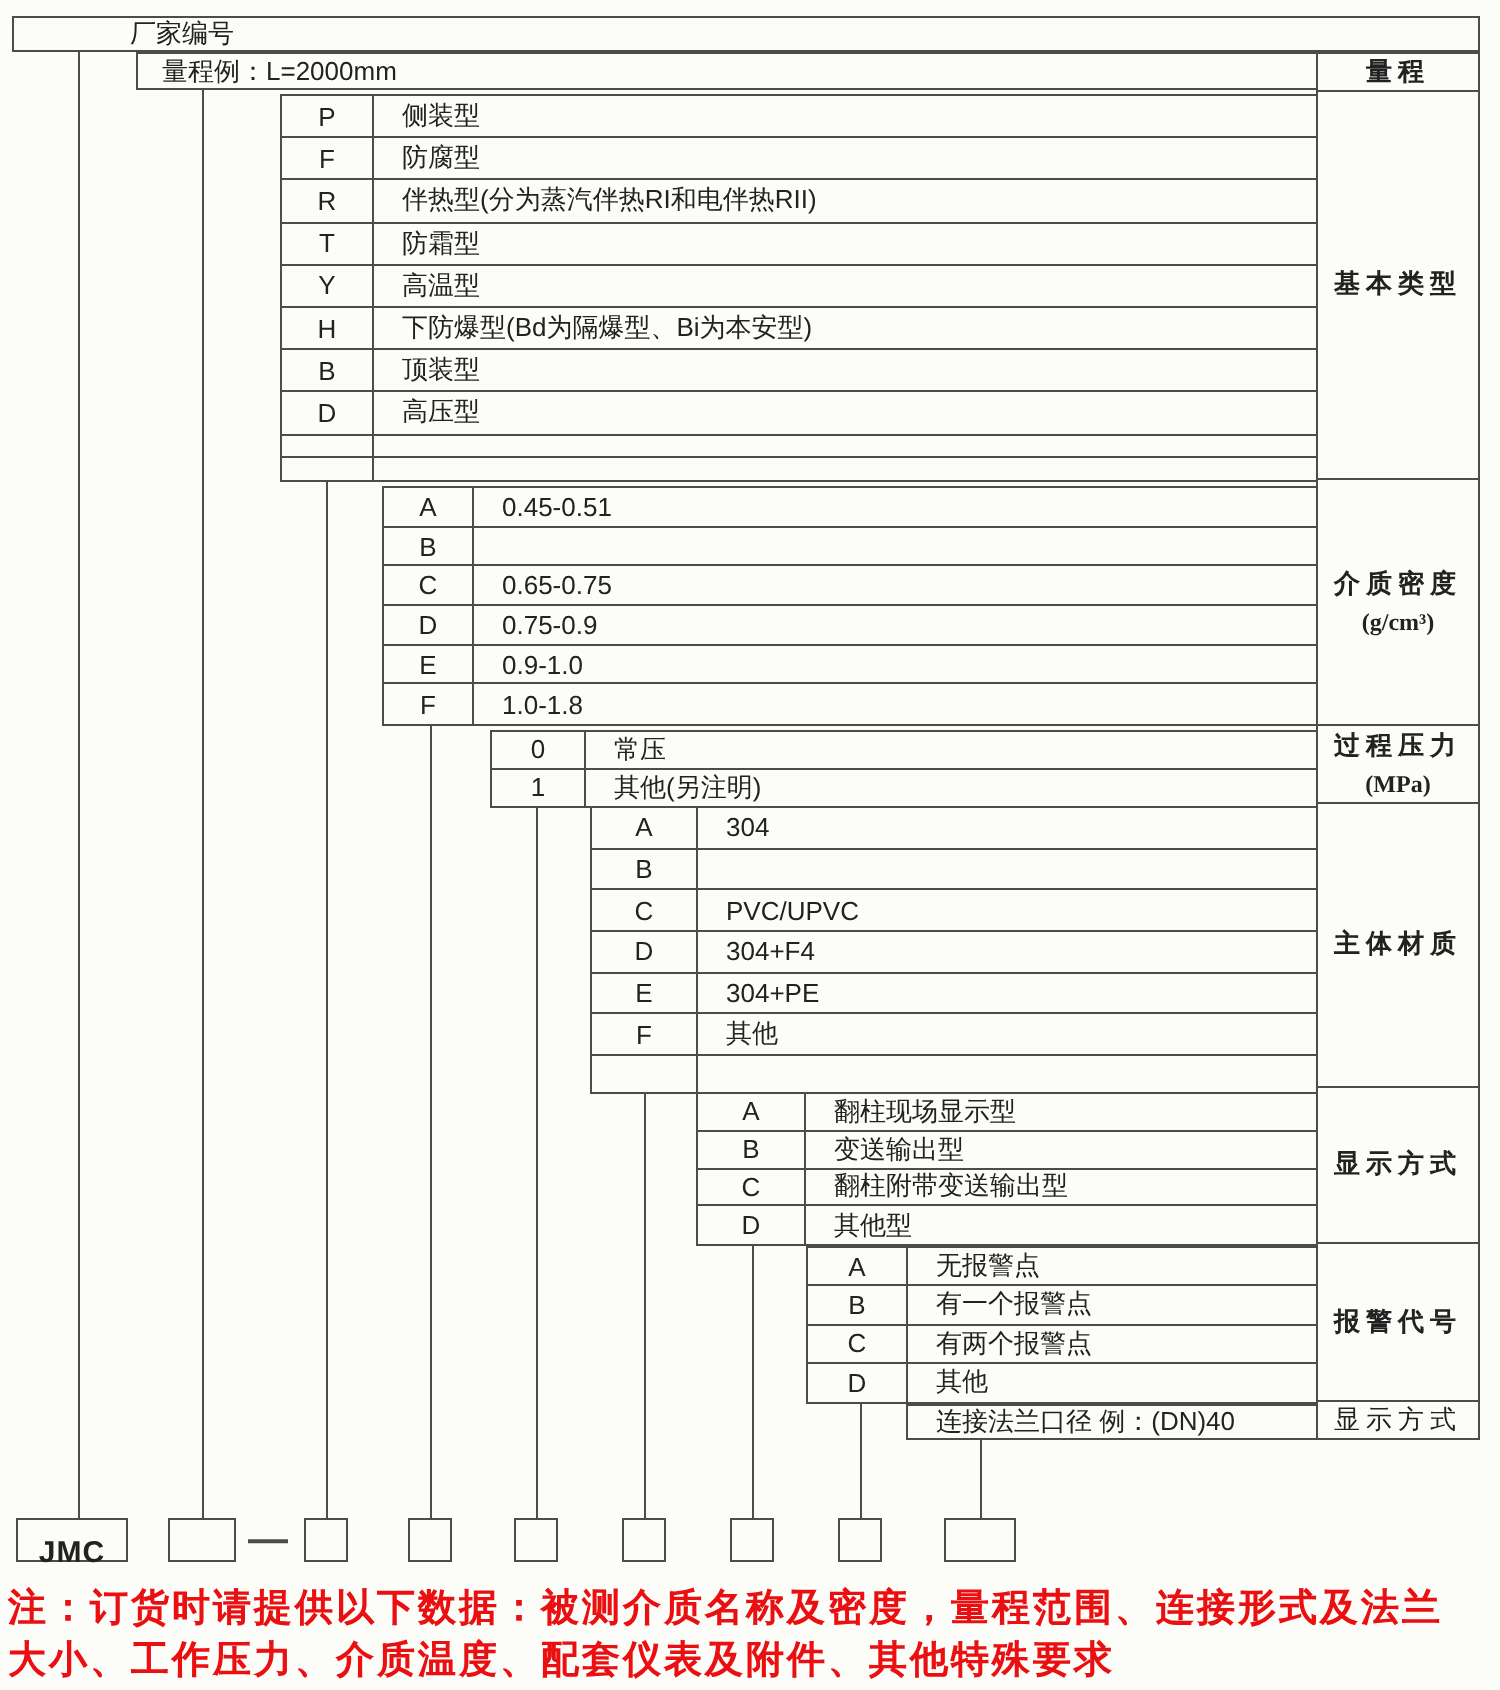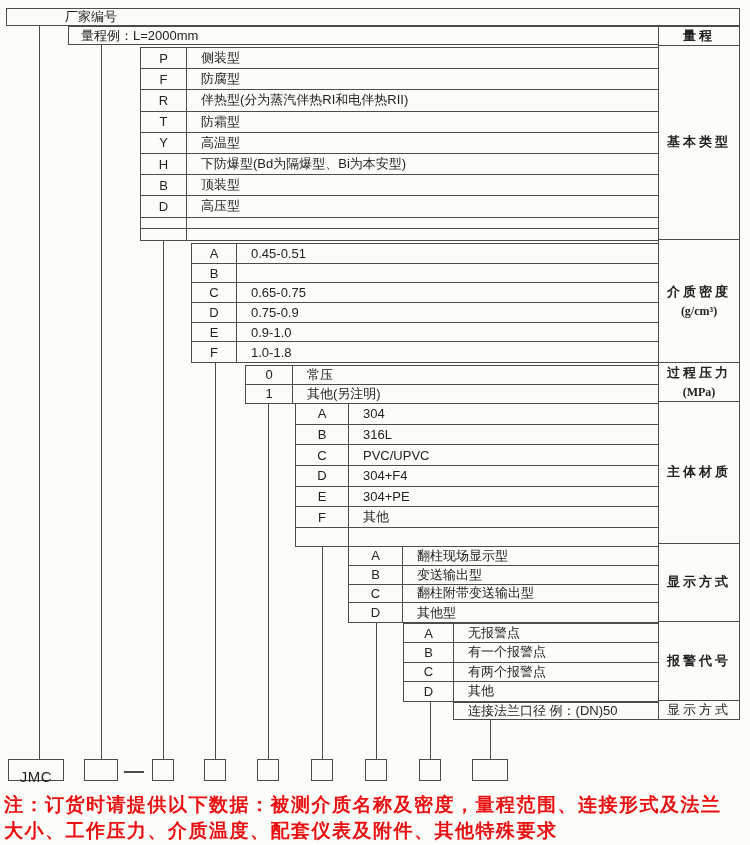--- a/index.html
+++ b/index.html
@@ -59,21 +59,21 @@
   .lcell .unit{letter-spacing:0;font-size:12px;}
   .lcell.sep{border-bottom:1px solid var(--ln);font-weight:bold;}
   
   .vline{position:absolute;width:1px;background:var(--ln);}
   
   .cbox{
     position:absolute;top:759px;height:22px;box-sizing:border-box;
     border:1px solid var(--ln);background:var(--bg);
     display:flex;align-items:center;justify-content:center;
   }
-  .cbox.jmc span{font-size:15px;font-weight:normal;letter-spacing:0.5px;margin-top:13px;}
+  .cbox.jmc span{font-size:15px;font-weight:bold;letter-spacing:0.5px;margin-top:13px;}
   .dash{
     position:absolute;left:119px;top:759px;width:30px;height:22px;
     display:flex;align-items:center;justify-content:center;
     font-size:20px;font-weight:bold;color:var(--ln);
   }
   
   .note{
     position:absolute;left:4px;top:792px;width:746px;
     color:var(--red);font-weight:bold;font-size:19px;line-height:26px;
     letter-spacing:1.5px;
@@ -199,21 +199,20 @@
           <div class="desc">其他(另注明)</div>
         </div>
       </div>
       <div class="sec" style="left: 295px; top: 403px; width: 363px;">
         <div class="trow sep" style="height: 20.7px;">
           <div class="code" style="width: 53px;">A</div>
           <div class="desc">304</div>
         </div>
         <div class="trow sep" style="height: 20.7px;">
           <div class="code" style="width: 53px;">B</div>
-          <div class="desc">316L</div>
         </div>
         <div class="trow sep" style="height: 20.7px;">
           <div class="code" style="width: 53px;">C</div>
           <div class="desc">PVC/UPVC</div>
         </div>
         <div class="trow sep" style="height: 20.7px;">
           <div class="code" style="width: 53px;">D</div>
           <div class="desc">304+F4</div>
         </div>
         <div class="trow sep" style="height: 20.7px;">
@@ -260,21 +259,21 @@
           <div class="code" style="width: 50px;">C</div>
           <div class="desc">有两个报警点</div>
         </div>
         <div class="trow" style="height: 19.25px;">
           <div class="code" style="width: 50px;">D</div>
           <div class="desc">其他</div>
         </div>
       </div>
       <div class="sec" style="left: 453px; top: 702px; width: 205px;">
         <div class="trow" style="height: 16px;">
-          <div class="desc">连接法兰口径 例：(DN)50</div>
+          <div class="desc">连接法兰口径 例：(DN)40</div>
         </div>
       </div>
     </div>
 
   <div id="connectors">
       <div class="vline" style="left: 39px; top: 25px; height: 734px;"></div>
       <div class="vline" style="left: 101px; top: 45px; height: 714px;"></div>
       <div class="vline" style="left: 163px; top: 241px; height: 518px;"></div>
       <div class="vline" style="left: 215px; top: 363px; height: 396px;"></div>
       <div class="vline" style="left: 268px; top: 403px; height: 356px;"></div>

